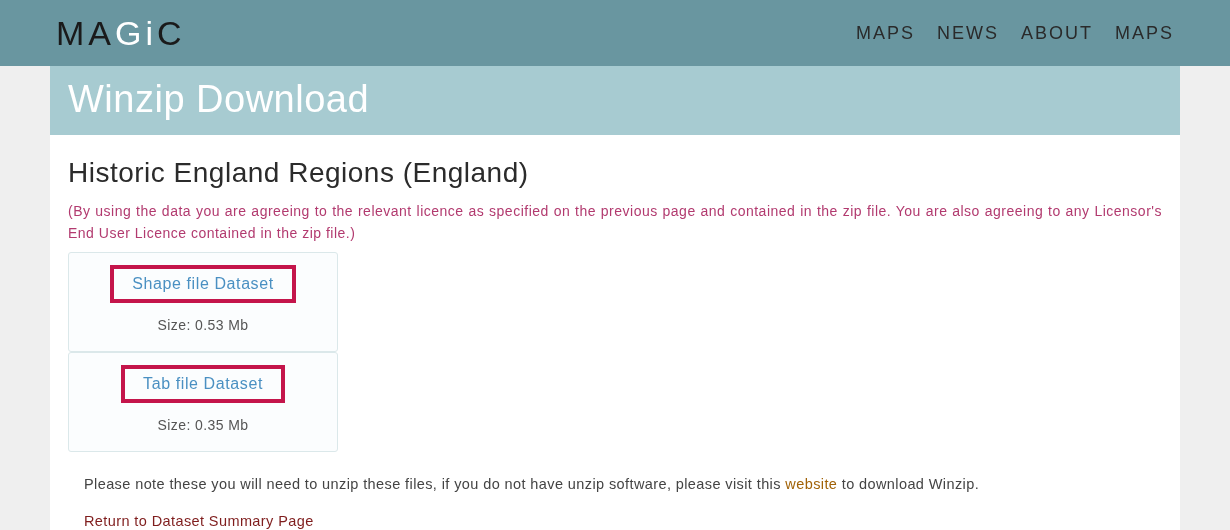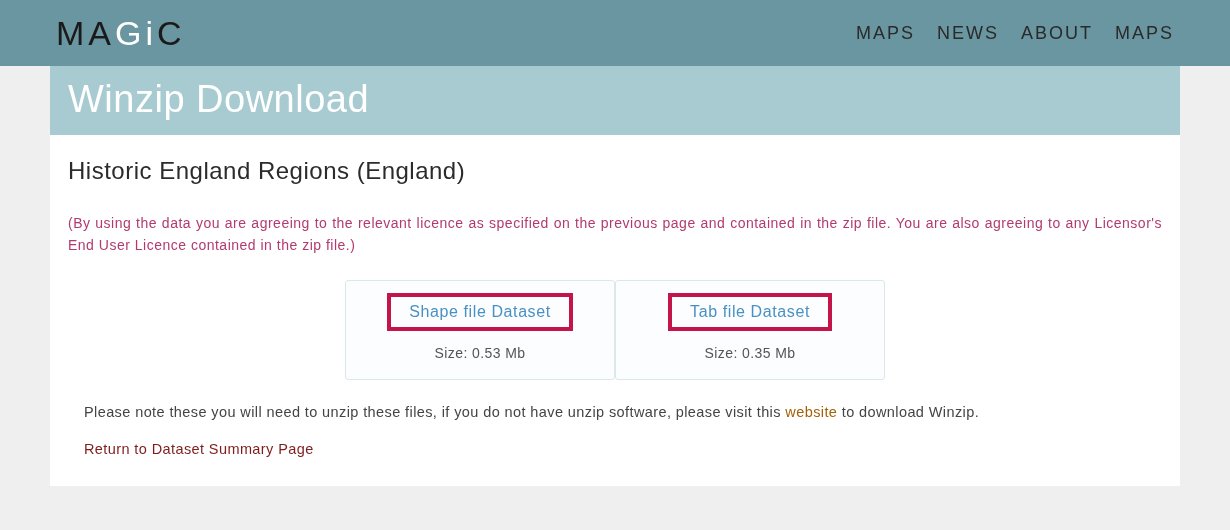--- a/index.html
+++ b/index.html
@@ -54,44 +54,45 @@
     color: #ffffff;
     font-size: 38px;
     font-weight: 400;
     letter-spacing: 0.5px;
   }
   .content {
     background: #ffffff;
     padding: 22px 18px 28px 18px;
   }
   .content h2 {
-    font-size: 24px;
+    font-size: 28px;
     font-weight: 400;
     color: #2b2b2b;
-    margin-bottom: 28px;
+    margin-bottom: 12px;
     letter-spacing: 0.5px;
   }
   .intro {
     font-size: 14.5px;
     color: #444;
     margin-bottom: 18px;
     letter-spacing: 0.4px;
   }
   .license {
     font-size: 14px;
     color: #b23a6f;
-    margin-bottom: 24px;
+    margin-bottom: 8px;
     letter-spacing: 0.5px;
     text-align: justify;
     line-height: 1.55;
   }
   .cards {
     display: flex;
     justify-content: center;
     margin-bottom: 24px;
+    flex-direction: column;
   }
   .card {
     width: 270px;
     background: #fbfdfe;
     border: 1px solid #dbe8ea;
     border-radius: 3px;
     padding: 12px 10px 18px 10px;
     text-align: center;
   }
   .card-link {

